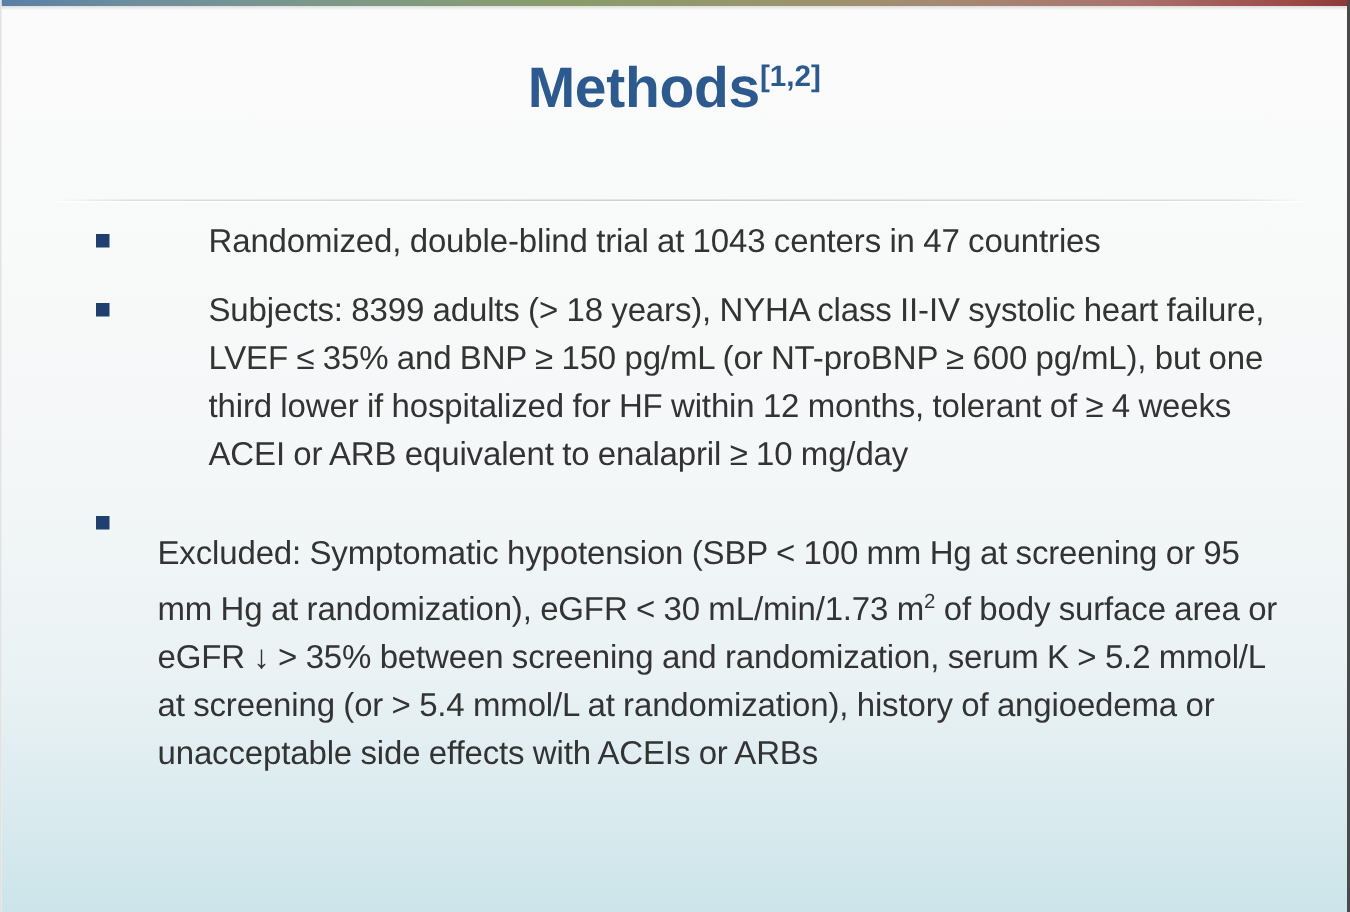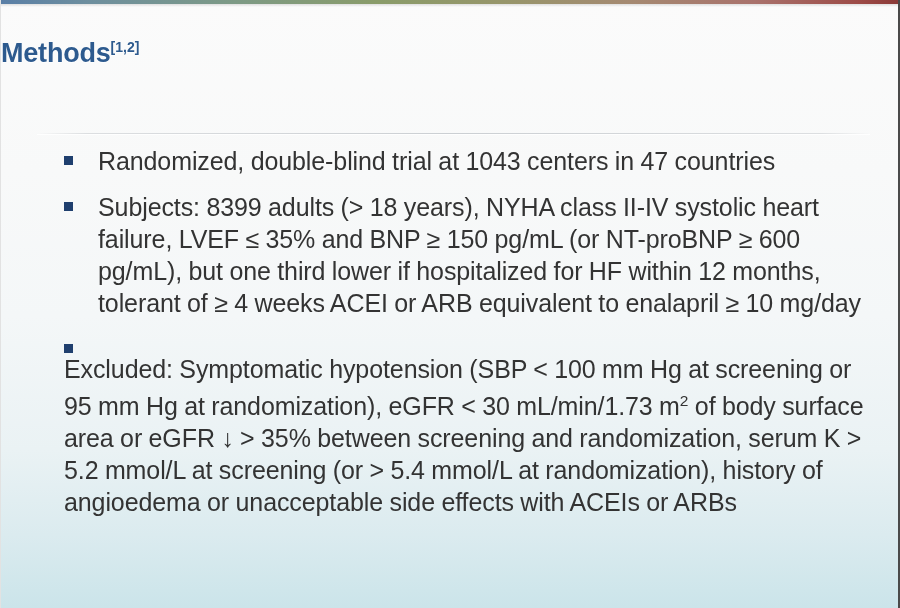--- a/index.html
+++ b/index.html
@@ -83,21 +83,22 @@
     height: 1px;
     background: rgba(255,255,255,0.85);
     z-index: 2;
   }
 
   .title {
     position: absolute;
     top: 38px;
     left: 0;
     width: 100%;
-    font-size: 27px;
+    text-align: center;
+    font-size: 38px;
     font-weight: bold;
     color: #2d5a8e;
     letter-spacing: -0.2px;
     z-index: 3;
     text-shadow: 0 1px 0 rgba(255,255,255,0.8);
   }
   .title sup {
     font-size: 0.52em;
     font-weight: bold;
     vertical-align: super;
@@ -123,25 +124,26 @@
     flex: 0 0 auto;
     width: 9px;
     height: 9px;
     background: #1f3f6e;
     margin-top: 11px;
     margin-right: 25px;
   }
 
   .bullet-text {
     flex: 1 1 auto;
-    font-size: 25px;
+    font-size: 22px;
     line-height: 32px;
     color: #333333;
     letter-spacing: -0.1px;
     word-spacing: -0.4px;
+    margin-left: 41px;
   }
   .bullet-text sup {
     font-size: 0.62em;
     vertical-align: super;
   }
 </style>
 </head>
 <body>
 
 <div class="slide">

